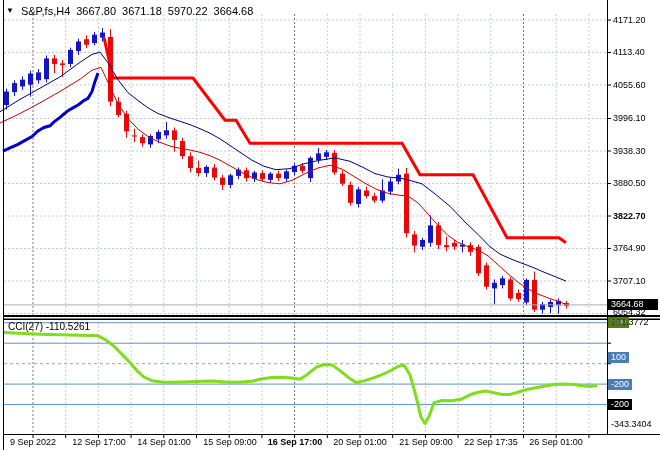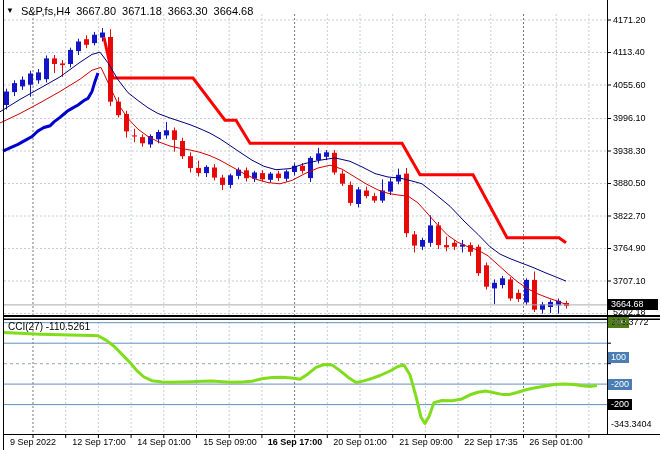--- a/index.html
+++ b/index.html
@@ -260,37 +260,37 @@
       <line x1="607" y1="384.1" x2="611" y2="384.1" stroke="#000"></line>
       <line x1="607" y1="404.6" x2="611" y2="404.6" stroke="#000"></line>
       <line x1="607" y1="363.7" x2="611" y2="363.7" stroke="#000"></line>
     </svg>
 
   <div id="title-bar">
     <span class="arrow">▼</span>
     <span>S&amp;P,fs,H4</span>
     <span>3667.80</span>
     <span>3671.18</span>
-    <span>3663.30</span>
+    <span>5970.22</span>
     <span>3664.68</span>
   </div>
 
   <div id="cci-label">CCI(27) -110.5261</div>
 
   <div id="price-axis" class="price-labels">
       <div class="axis-label" style="top:14.5px;">4171.20</div>
       <div class="axis-label" style="top:47.0px;">4113.40</div>
       <div class="axis-label" style="top:79.5px;">4055.60</div>
       <div class="axis-label" style="top:113.0px;">3996.10</div>
       <div class="axis-label" style="top:145.5px;">3938.30</div>
       <div class="axis-label" style="top:178.0px;">3880.50</div>
-      <div class="axis-label" style="top:210.5px;">3822.70</div>
+      <div class="axis-label" style="top:210.5px;font-weight:bold;">3822.70</div>
       <div class="axis-label" style="top:243.0px;">3764.90</div>
       <div class="axis-label" style="top:275.5px;">3707.10</div>
-      <div class="axis-label" style="top:307px;">5202.18</div>
+      <div class="axis-label" style="top:307px;">6054.32</div>
       <div class="badge black" style="top:299.4px;">3664.68</div>
     </div>
   <div id="cci-axis">
       <div class="badge" style="background:#4d7c0f;top:317.2px;">200</div>
       <div class="badge" style="background:#4a7db4;top:337.7px;margin-top:14px;">100</div>
       <div class="badge" style="background:#4a7db4;top:378.6px;">-200</div>
       <div class="badge" style="background:#000000;top:399.1px;">-200</div>
       <div class="axis-label" style="left:611px;top:317.0px;">203.3772</div>
       <div class="axis-label" style="left:613px;top:358.2px;margin-left:48px;">0.00</div>
       <div class="axis-label" style="left:611px;top:419px;">-343.3404</div>

